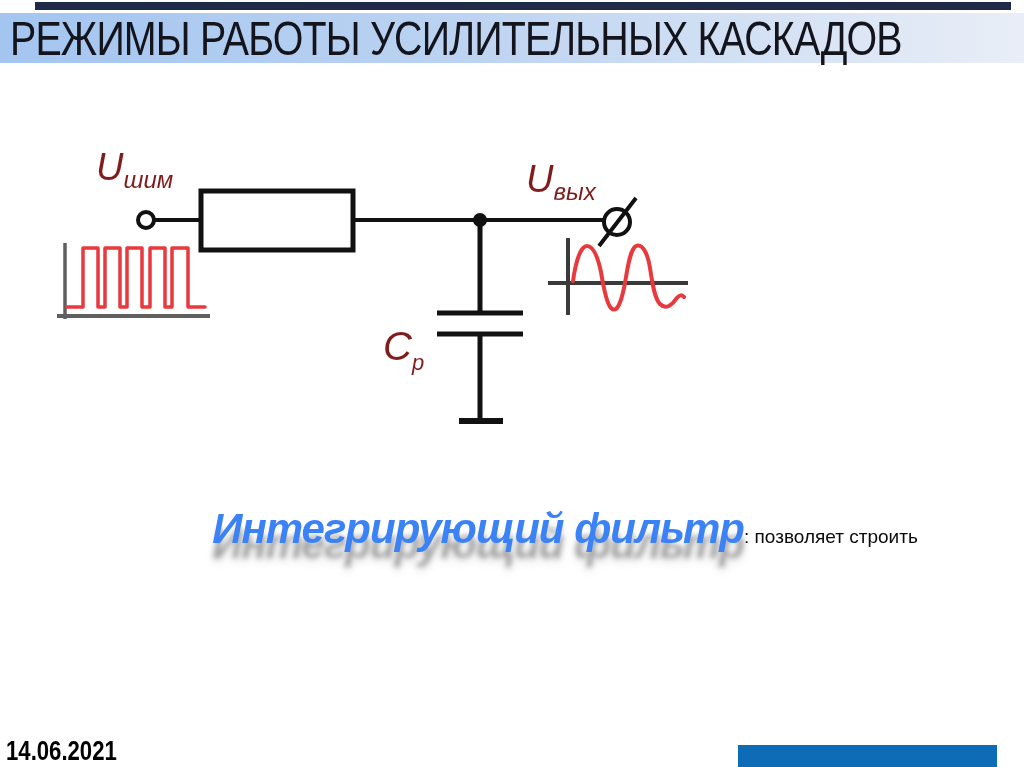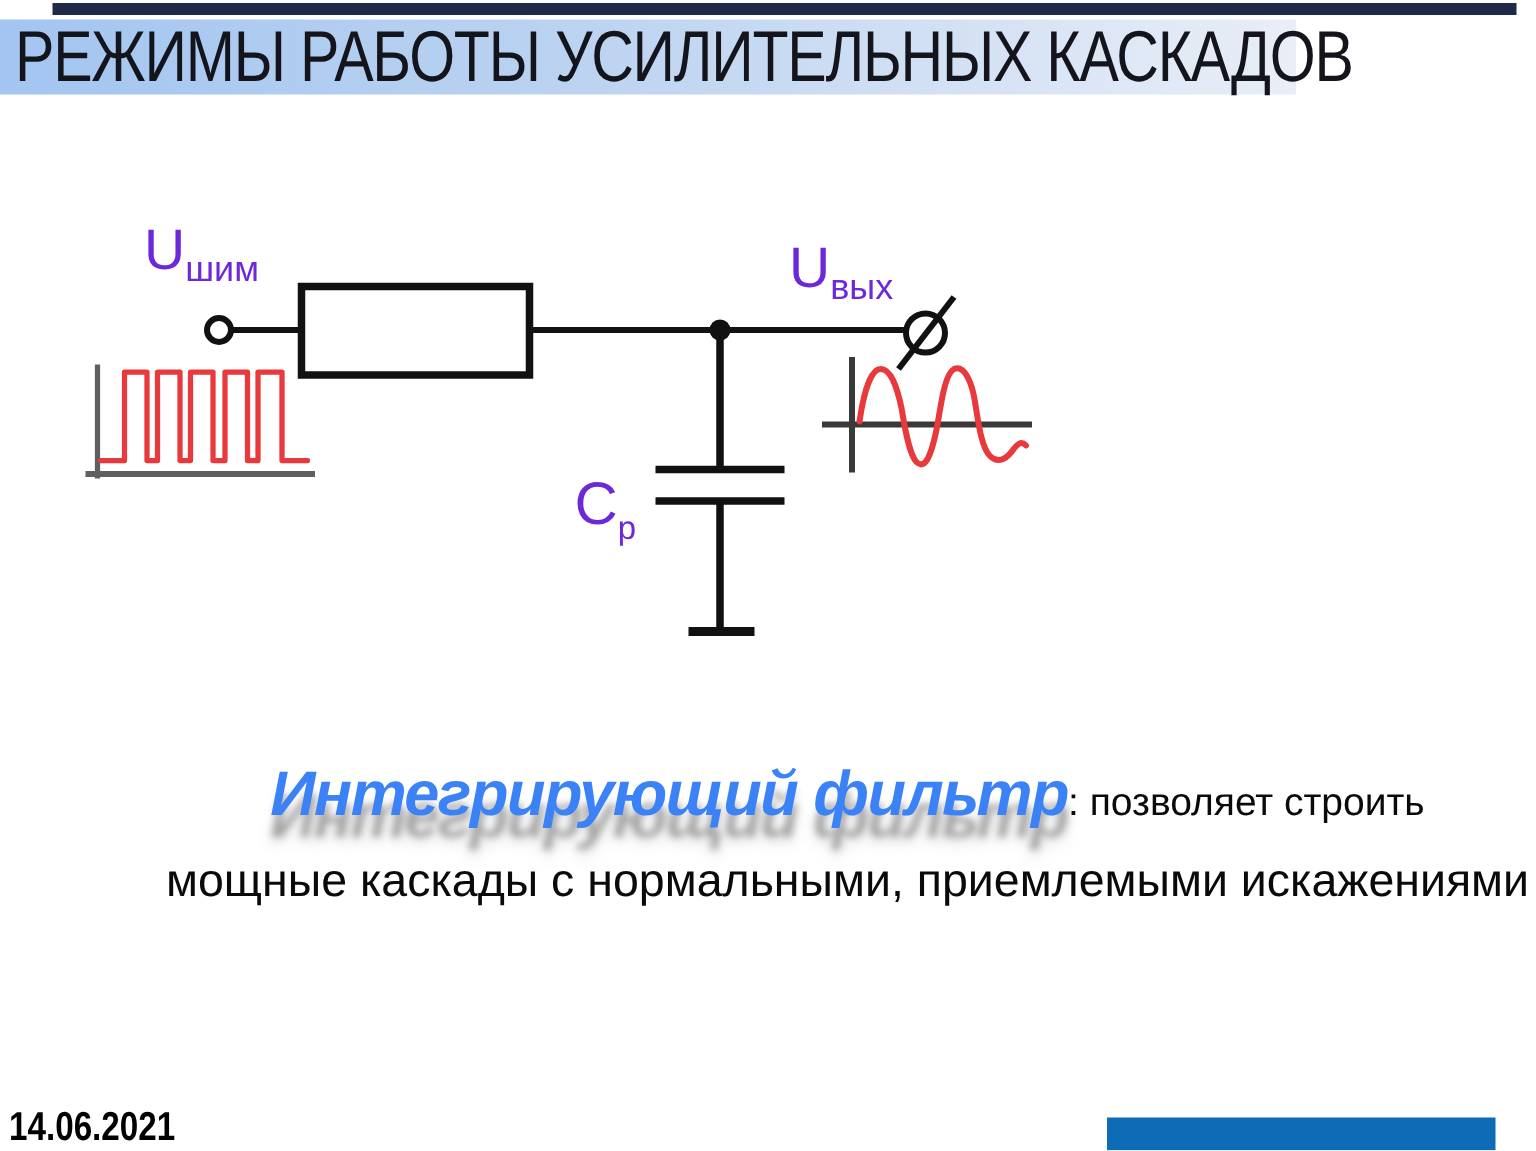--- a/index.html
+++ b/index.html
@@ -7,51 +7,51 @@
     position:relative;width:1024px;height:767px;overflow:hidden;
     background:#ffffff;font-family:"Liberation Sans",sans-serif;
   }
   
   .top-strip{
     position:absolute;left:35px;top:2px;width:976px;height:8px;
     background:#1e2a47;
   }
   
   .title-band{
-    position:absolute;left:0;top:13px;width:864px;height:50px;
+    position:absolute;left:0;top:13px;width:1024px;height:50px;
     background:linear-gradient(to right,#a3c5f0 0%,#bcd3f1 45%,#e9eef7 100%);
     display:flex;align-items:center;
   }
   .title-band h1{
     margin:0 0 0 10px;font-size:48px;font-weight:400;color:#14141c;
     white-space:nowrap;letter-spacing:-1px;
     transform:scaleX(0.82);transform-origin:0 50%;
   }
   
   .circuit{position:absolute;left:0;top:0;width:1024px;height:767px;}
   
-  .clabel{position:absolute;color:#6d28d9;white-space:nowrap;}
+  .clabel{position:absolute;color:#7f1d1d;white-space:nowrap;font-style:italic;}
   .clabel .main{font-size:38px;line-height:1;}
   .clabel .sub{font-size:24px;line-height:1;vertical-align:-8px;letter-spacing:0;}
   .lbl-u-in{left:96px;top:148px;}
   .lbl-u-out{left:526px;top:160px;}
-  .lbl-cap{left:383px;top:316px;}
+  .lbl-cap{left:383px;top:326px;}
   .lbl-cap .main{font-size:40px;}
   .lbl-cap .sub{font-size:22px;vertical-align:-10px;}
   
   .caption{
     position:absolute;left:110px;top:505px;width:910px;text-align:center;color:#000;
   }
   .caption .line1{margin:0;white-space:nowrap;}
   .caption .term{
     font-size:42px;font-weight:700;font-style:italic;color:#3b82f6;
     letter-spacing:-1px;
     text-shadow:0 15px 5px rgba(50,50,50,0.38),0 19px 9px rgba(90,90,90,0.18);
   }
-  .caption .rest{font-size:26px;font-weight:400;color:#0a0a0a;}
+  .caption .rest{font-size:19px;font-weight:400;color:#0a0a0a;}
   .caption .line2{
     margin:16px 0 0 0;font-size:31px;font-weight:400;color:#0a0a0a;white-space:nowrap;
   }
   
   .date{
     position:absolute;left:6px;top:736px;font-size:27px;font-weight:700;color:#000;
     transform:scaleX(0.82);transform-origin:0 50%;white-space:nowrap;
   }
   .blue-bar{
     position:absolute;left:738px;top:745px;width:259px;height:22px;
@@ -120,19 +120,18 @@
   </div>
   <div class="clabel lbl-u-out">
     <span class="main">U</span><span class="sub">вых</span>
   </div>
   <div class="clabel lbl-cap">
     <span class="main">C</span><span class="sub">p</span>
   </div>
 
   <div class="caption">
     <p class="line1"><span class="term">Интегрирующий фильтр</span><span class="rest">: позволяет строить</span></p>
-    <p class="line2">мощные каскады с нормальными, приемлемыми искажениями</p>
   </div>
 
   <div class="date">14.06.2021</div>
   <div class="blue-bar"></div>
 
 </div>
 
 </body></html>

